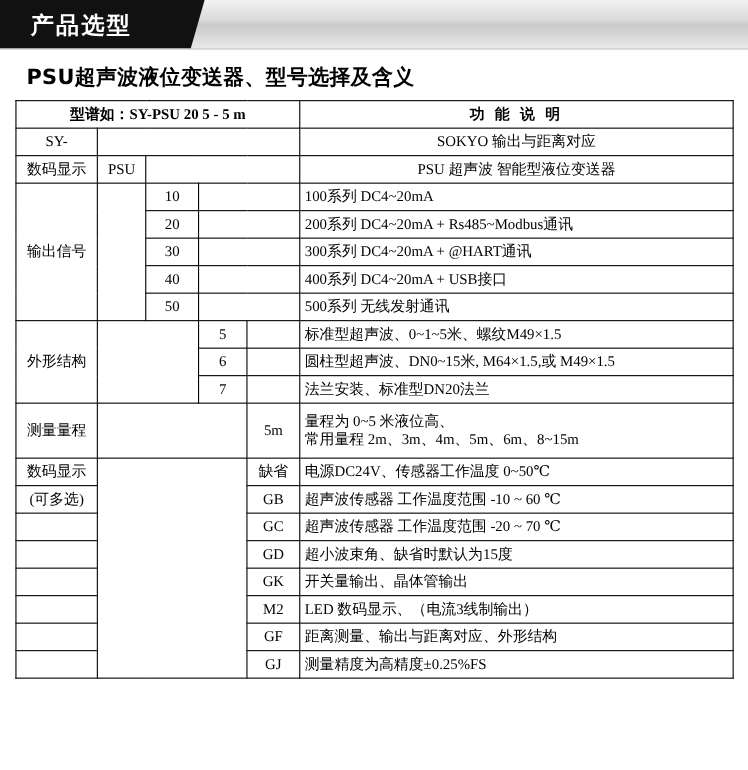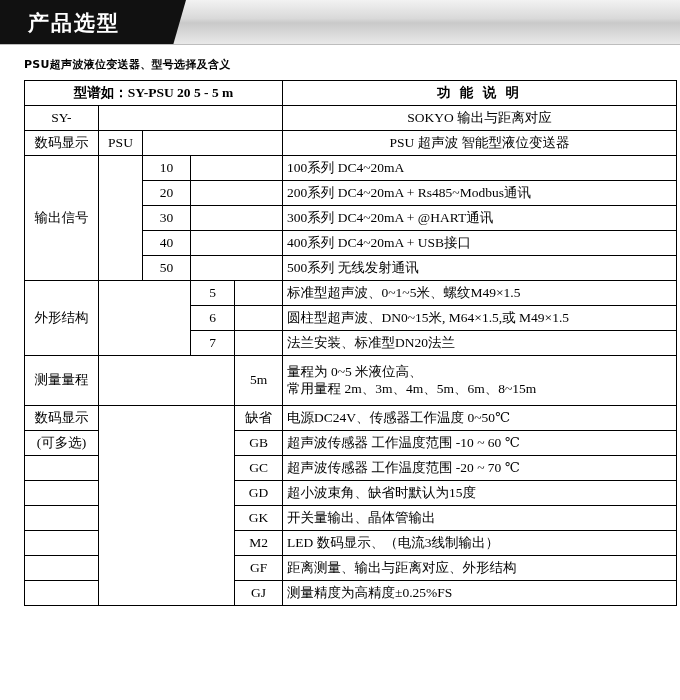--- a/index.html
+++ b/index.html
@@ -42,35 +42,34 @@
     color: #ffffff;
     font-size: 21px;
     font-weight: bold;
     letter-spacing: 2px;
     font-family: "DejaVu Sans", "Liberation Sans", sans-serif;
   }
 
   
   .subtitle {
     margin: 12px 0 8px 24px;
-    font-size: 11px;
+    font-size: 19px;
     font-weight: bold;
     font-family: "DejaVu Sans", "Liberation Sans", sans-serif;
     letter-spacing: 0.3px;
   }
 
   
   .tbl-wrap {
     margin: 0 14px;
   }
   table.spec {
     border-collapse: collapse;
     width: 652px;
     table-layout: fixed;
-    margin-left: 10px;
   }
   table.spec td {
     border: 1px solid #000000;
     padding: 2px 4px;
     font-size: 13.5px;
     line-height: 1.25;
     vertical-align: middle;
     height: 25px;
     box-sizing: border-box;
   }

